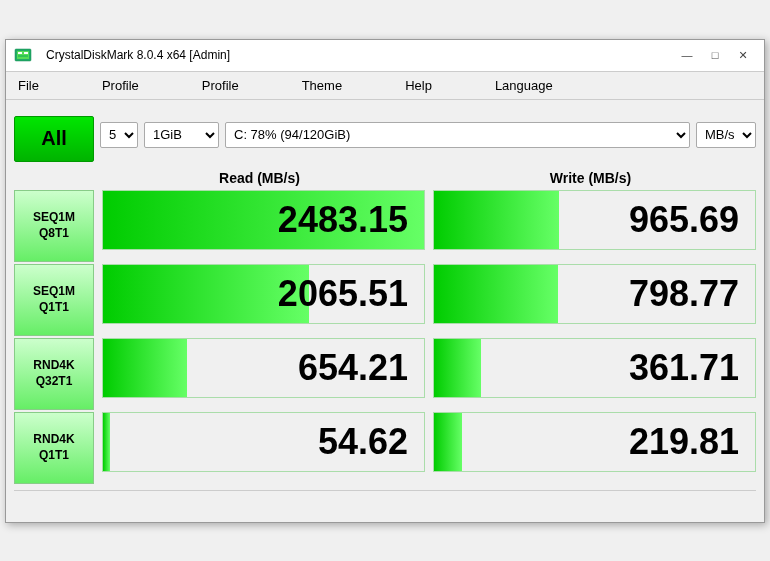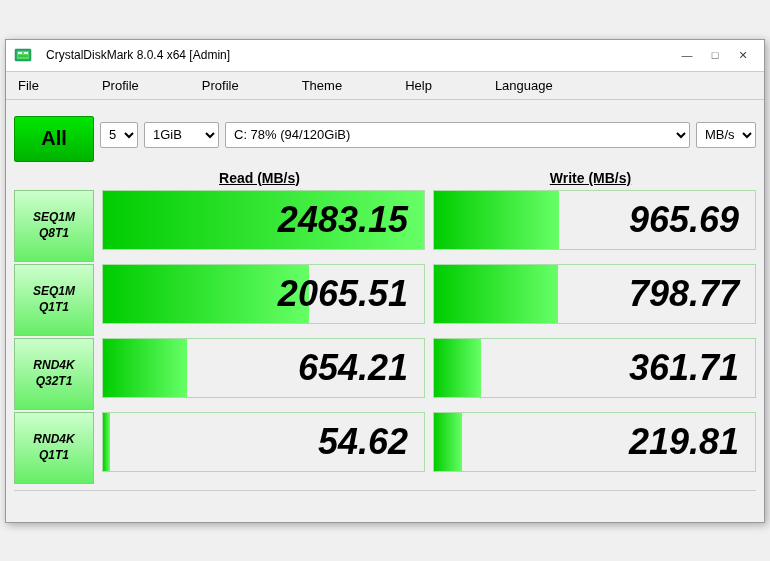--- a/index.html
+++ b/index.html
@@ -120,35 +120,33 @@
     }
 
     .table-container {
       width: 100%;
     }
 
     .header-row {
       display: grid;
       grid-template-columns: 80px 1fr 1fr;
       margin-bottom: 2px;
-      text-decoration: underline;
     }
     .header-cell {
       text-align: center;
       font-weight: bold;
       font-size: 14px;
       padding: 2px 0;
     }
 
     .data-row {
       display: grid;
       grid-template-columns: 80px 1fr 1fr;
       gap: 8px;
       margin-bottom: 2px;
-      font-style: italic;
     }
 
     .row-label {
       background: linear-gradient(to bottom, #ccffcc, #66ee66);
       border: 1px solid #88cc88;
       display: flex;
       align-items: center;
       justify-content: center;
       font-size: 12px;
       font-weight: bold;

